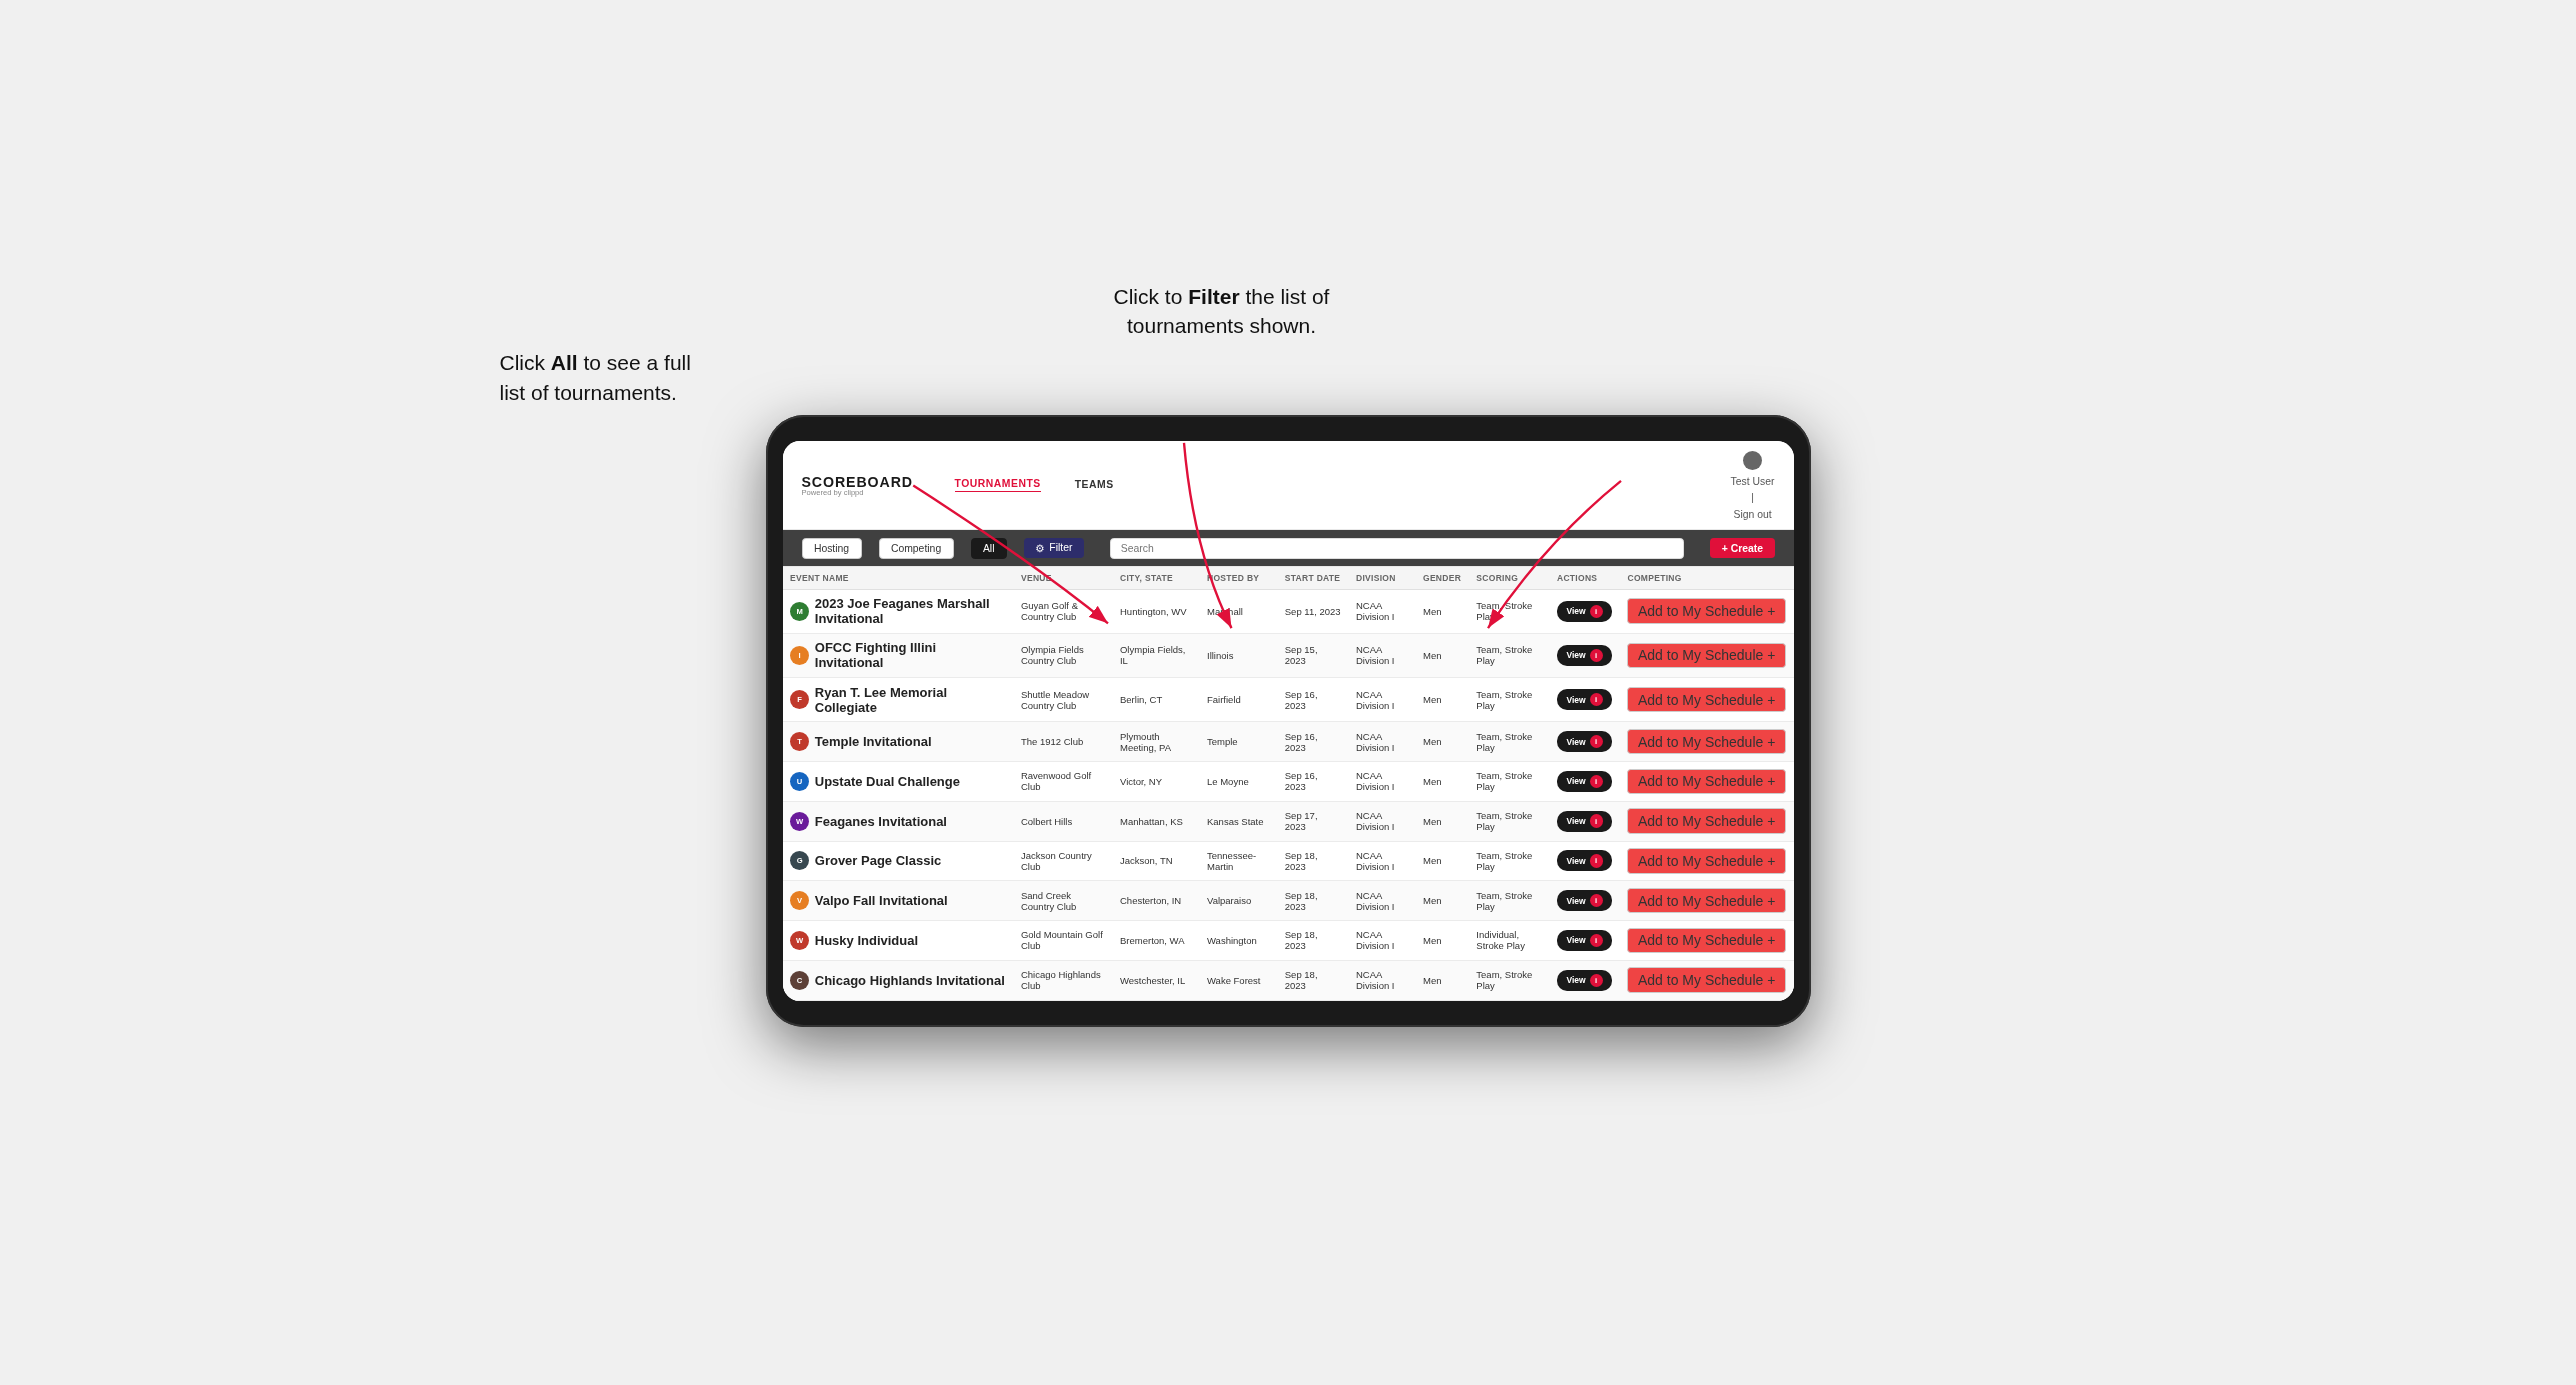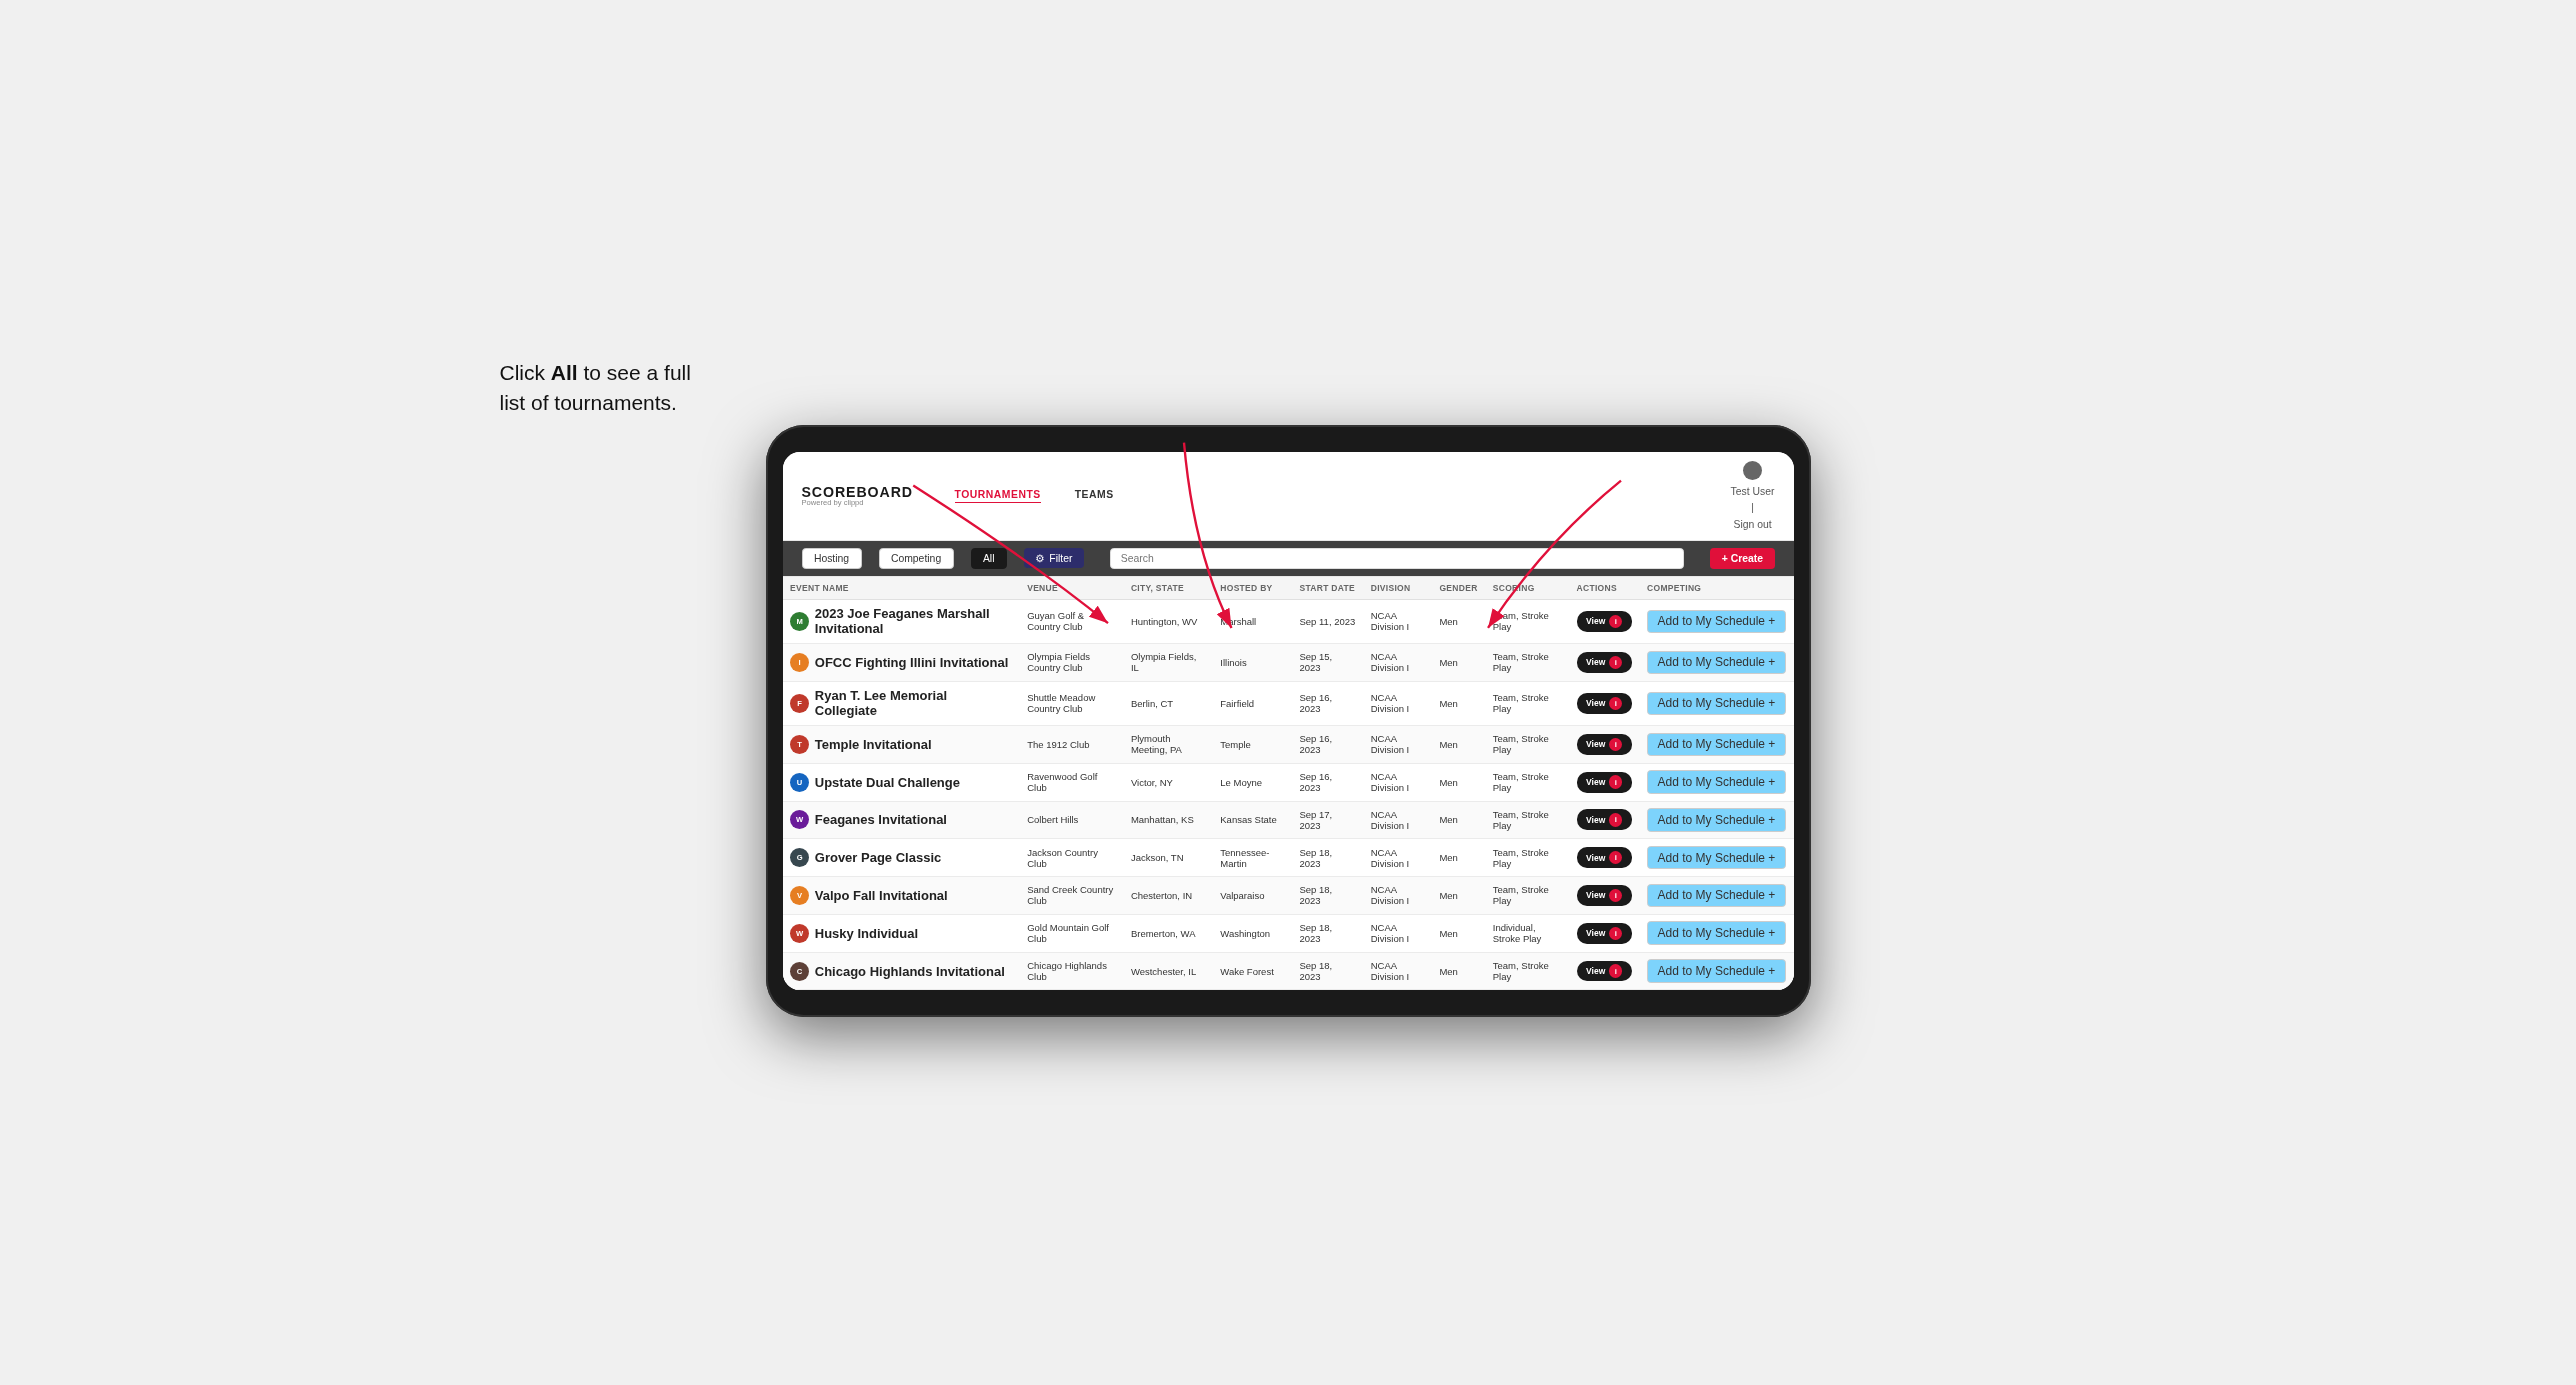--- a/index.html
+++ b/index.html
@@ -278,25 +278,25 @@
       font-weight: 600;
       cursor: pointer;
       white-space: nowrap;
     }
 
     .add-btn {
       display: flex;
       align-items: center;
       gap: 3.8px;
       padding: 3.8px 9.5px;
-      background: #7dd3fc;
+      background: #ef4444;
       color: #333;
       border: 0.9px solid #ccc;
       border-radius: 3.8px;
-      font-size: 12px;
+      font-size: 14px;
       cursor: pointer;
       white-space: nowrap;
     }
 
     .info-icon {
       display: inline-flex;
       align-items: center;
       justify-content: center;
       width: 13.3px;
       height: 13.3px;
@@ -317,20 +317,23 @@
   </style>
 </head>
 <body>
 
 <div class="page-wrapper">
 
   <div class="annotation annotation-top-left">
     Click <span class="bold">All</span> to see a full list of tournaments.
   </div>
 
+  <div class="annotation annotation-top-center">
+    Click to <span class="bold">Filter</span> the list of tournaments shown.
+  </div>
 
 
   <div class="tablet-frame">
     <div class="tablet-screen">
 
       <div class="nav-bar">
         <div class="logo-area">
           <span class="logo-text">SCOREBOARD</span>
           <span class="logo-sub">Powered by clippd</span>
         </div>

